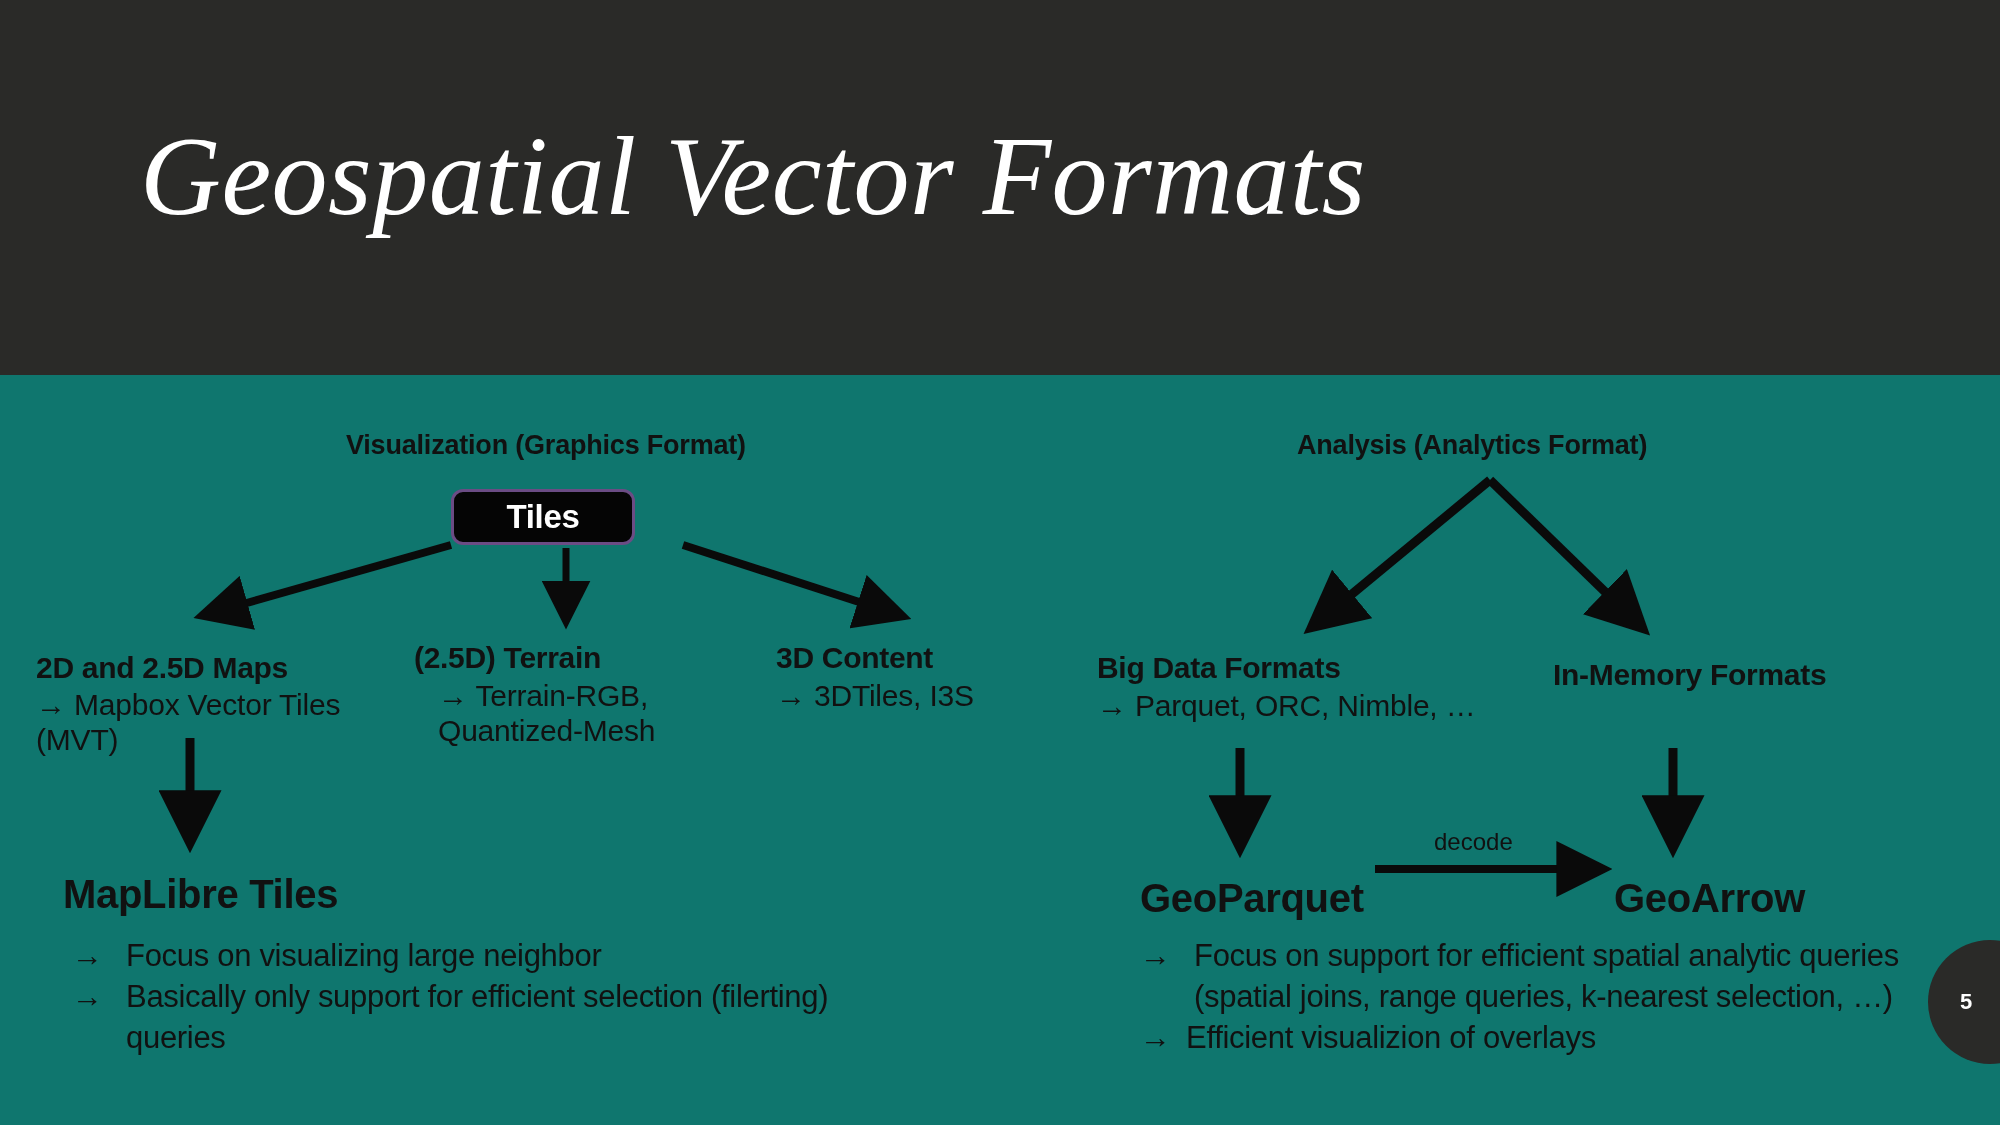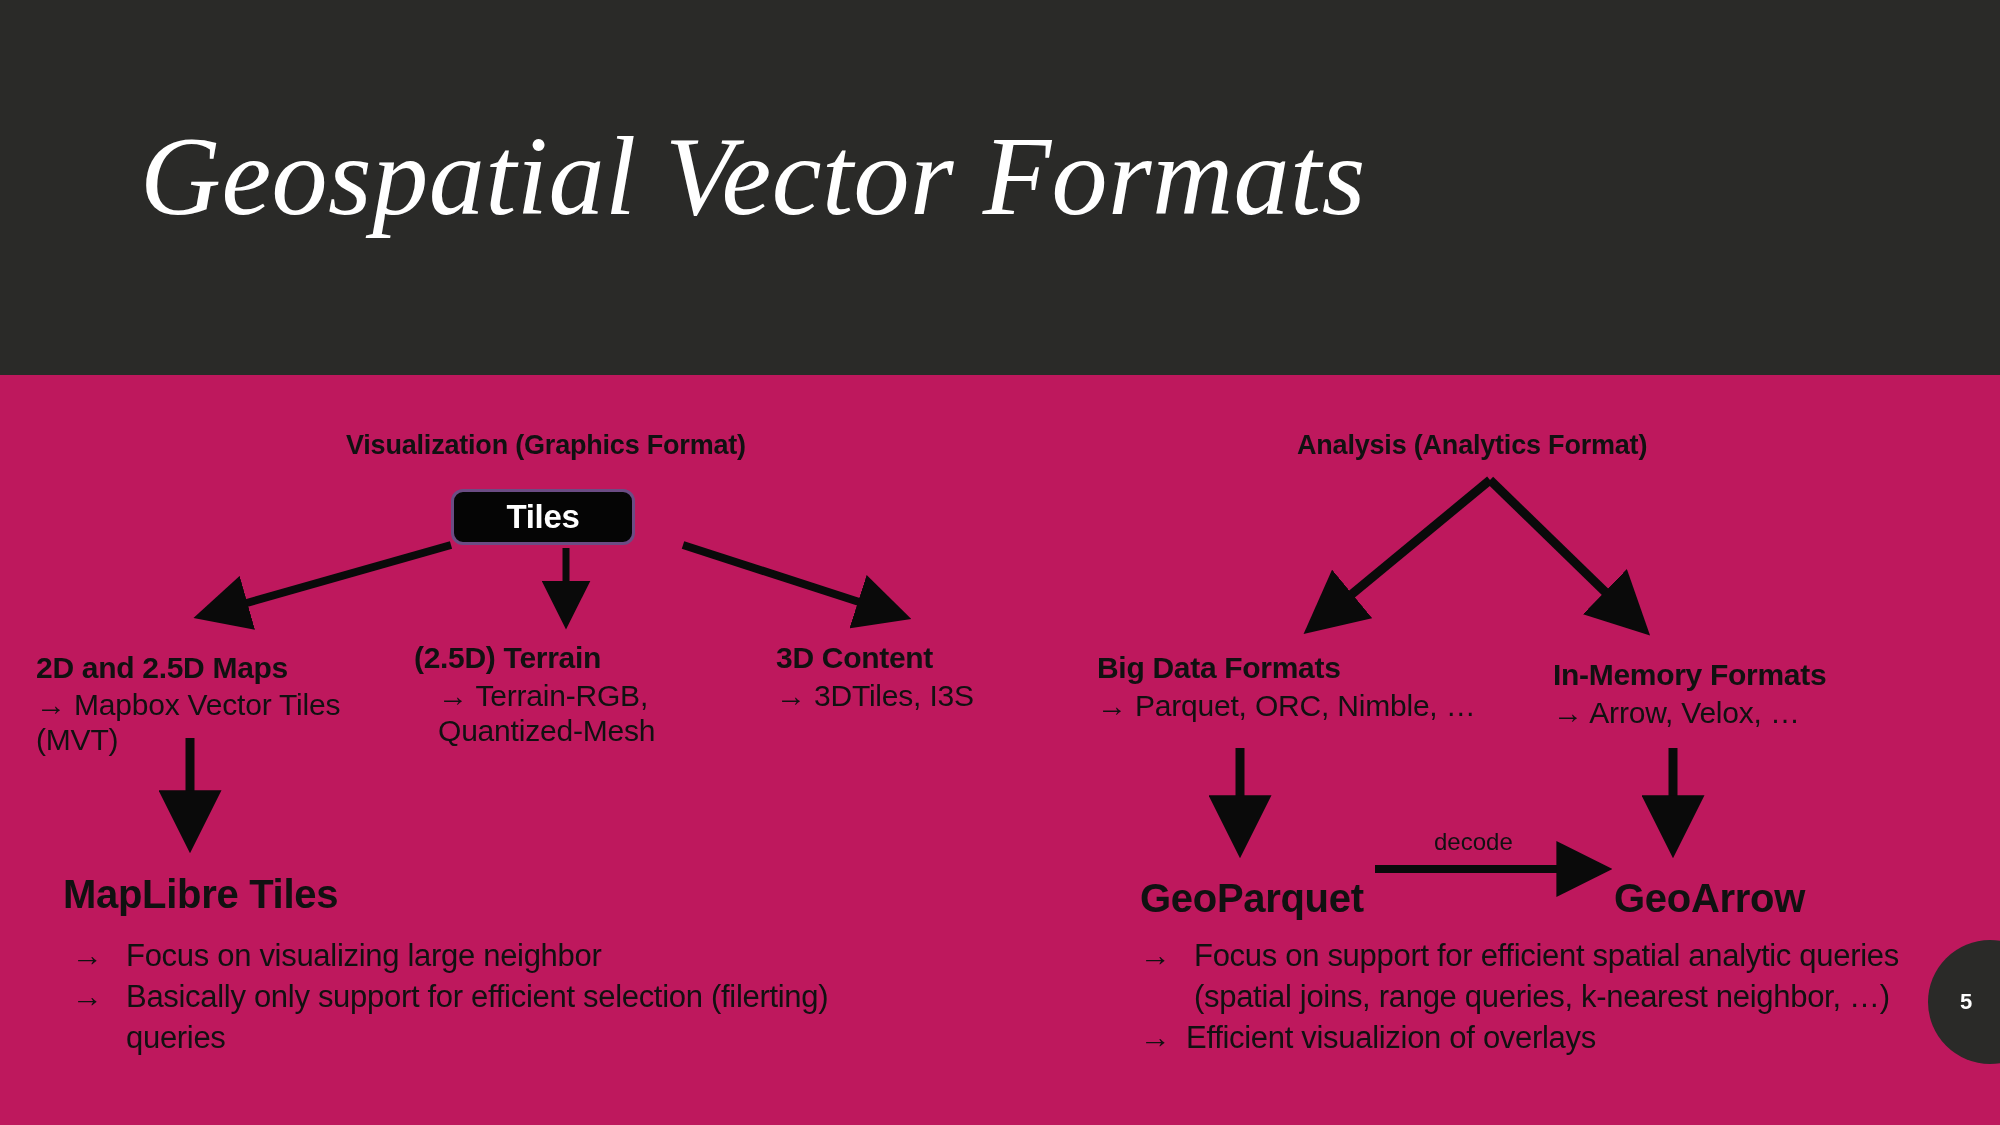--- a/index.html
+++ b/index.html
@@ -4,21 +4,21 @@
 <style>
   html, body {
     margin: 0;
     padding: 0;
     background: #ffffff;
   }
   #slide {
     position: relative;
     width: 2000px;
     height: 1125px;
-    background: #be185d;
+    background: #0f766e;
     overflow: hidden;
     font-family: "Liberation Sans", sans-serif;
     color: #111111;
   }
   
   #header-band {
     position: absolute;
     left: 0; top: 0;
     width: 2000px;
     height: 375px;
@@ -206,29 +206,28 @@
     </span>
   </div>
 
   <div class="hdg" style="left:1297px; top:430px;">Analysis (Analytics Format)</div>
 
   <div class="colhead" style="left:1097px; top:651px;">Big Data Formats</div>
   <div class="body" style="left:1097px; top:688px; width:450px;">→ Parquet, ORC, Nimble, …</div>
   <div class="nodelabel" style="left:1140px; top:852px;">GeoParquet</div>
 
   <div class="colhead" style="left:1553px; top:658px;">In-Memory Formats</div>
-  <div class="body" style="left:1553px; top:695px; width:370px;">→ Arrow, Velox, …</div>
   <div class="nodelabel" style="left:1614px; top:852px;">GeoArrow</div>
 
   <div id="decode-label">decode</div>
 
   <div class="bullets" style="left:1140px; top:935px; width:770px;">
     <span class="b">
       <span class="arw">→</span>
-      <span>Focus on support for efficient spatial analytic queries (spatial joins, range queries, k-nearest neighbor, …)</span>
+      <span>Focus on support for efficient spatial analytic queries (spatial joins, range queries, k-nearest selection, …)</span>
     </span>
     <span class="b tight">
       <span class="arw">→</span>
       <span>Efficient visualizion of overlays</span>
     </span>
   </div>
 
   <div id="page-badge">
     <span>5</span>
   </div>

